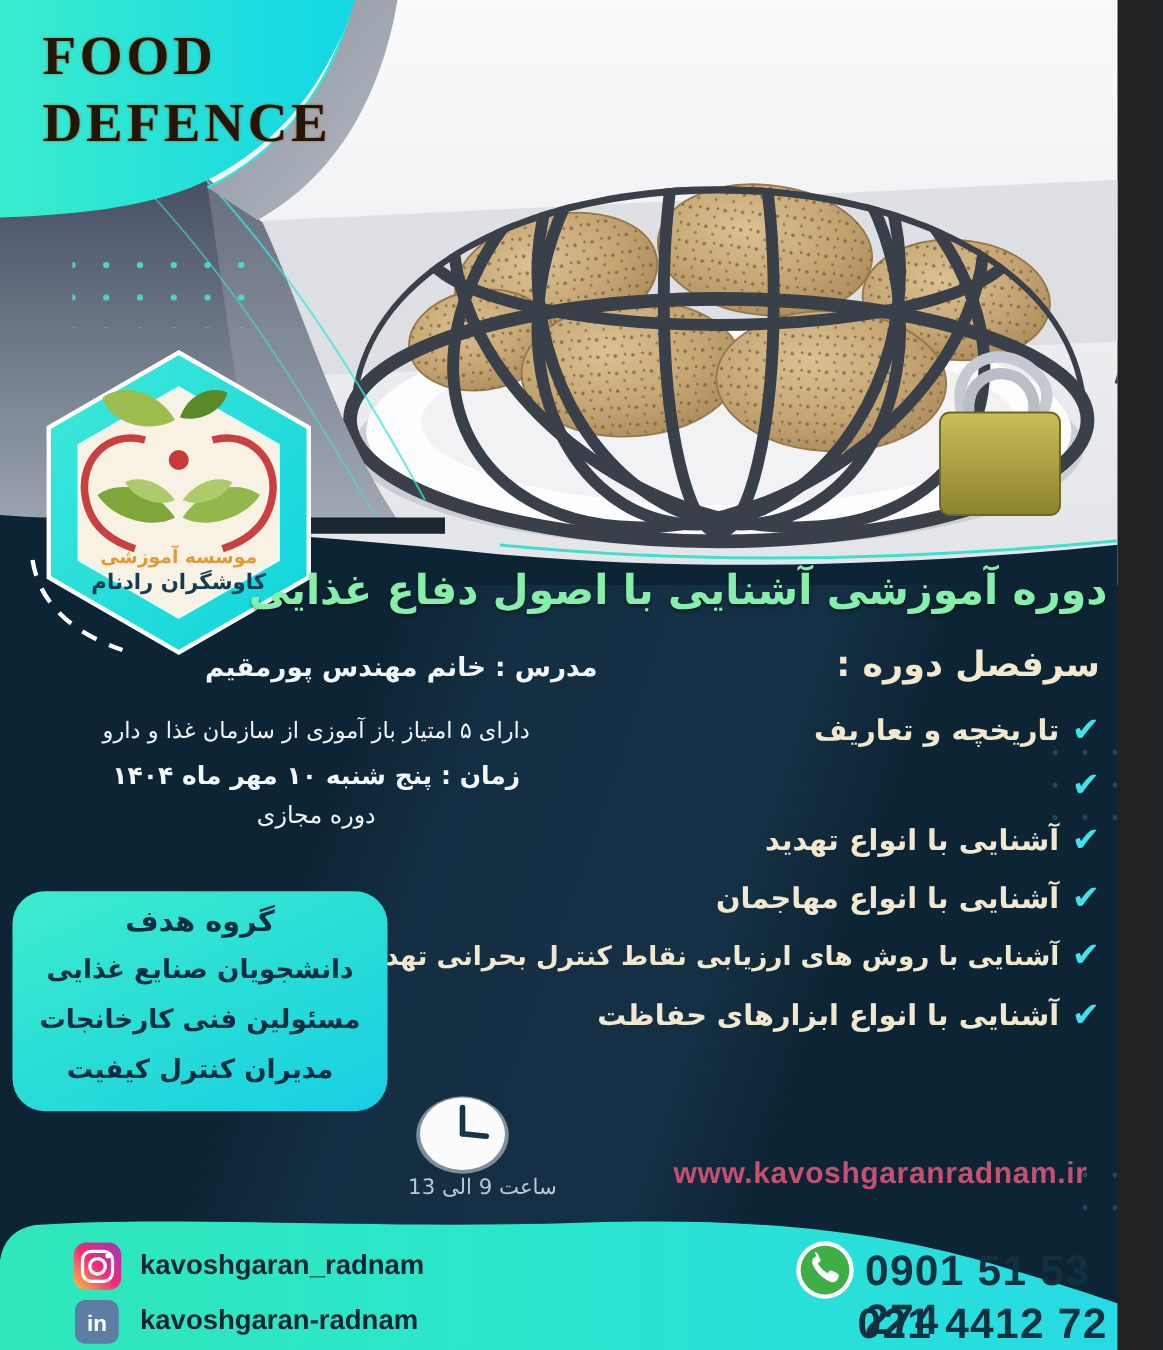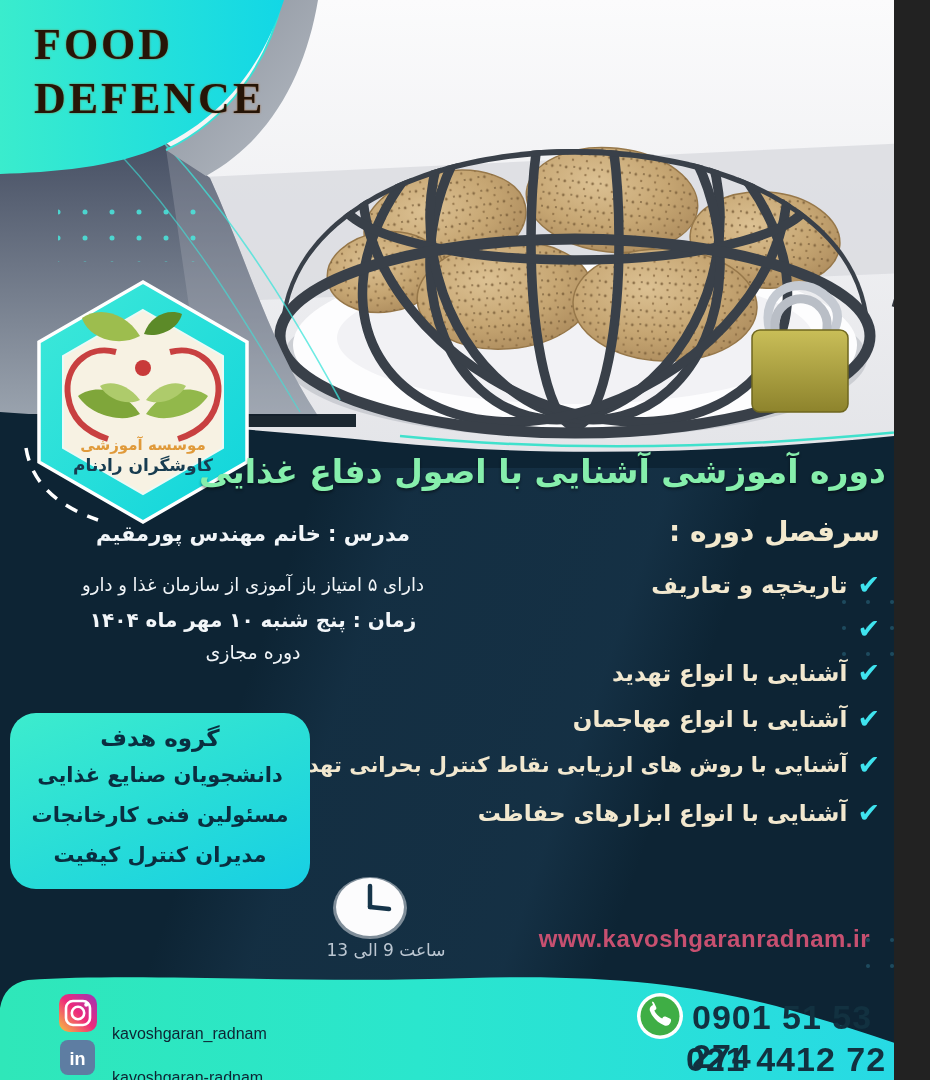--- a/index.html
+++ b/index.html
@@ -23,21 +23,21 @@
   .main-title{
     position:absolute;top:452px;left:0;right:8px;direction:rtl;text-align:right;
     color:#86efac;font-size:33px;font-weight:bold;white-space:nowrap;
     text-shadow:0 2px 3px rgba(0,0,0,.45);
   }
   
   .details{
     position:absolute;left:28px;top:522px;width:450px;direction:rtl;
     text-align:center;color:#f2f6f9;
   }
-  .d1{font-size:21px;font-weight:bold;margin-bottom:28px;}
+  .d1{font-size:21px;font-weight:bold;margin-bottom:28px;text-align:right;}
   .d2{font-size:18px;margin-bottom:13px;}
   .d3{font-size:20px;font-weight:bold;margin-bottom:9px;}
   .d4{font-size:19px;}
   
   .outline{position:absolute;top:512px;right:14px;width:600px;direction:rtl;}
   .outline-heading{
     color:#f3e9ce;font-size:28px;font-weight:bold;line-height:40px;
     text-align:right;margin-bottom:16px;
   }
   .check-item{
@@ -64,21 +64,21 @@
   
   .website{
     position:absolute;right:24px;top:925px;
     font-family:"Liberation Sans",sans-serif;
     color:#c75070;font-size:24px;font-weight:bold;letter-spacing:.5px;
   }
   
   .footer-svg{position:absolute;left:0;bottom:0;}
   .handle{
     position:absolute;font-family:"Liberation Sans",sans-serif;
-    color:#0e2433;font-weight:normal;font-size:16px;margin-top:26px;
+    color:#0e2433;font-weight:bold;font-size:22px;
   }
   .phone{
     position:absolute;font-family:"Liberation Sans",sans-serif;
     color:#123140;font-weight:bold;font-size:34px;letter-spacing:1px;
   }
 </style>
 </head>
 <body>
 
 <div class="poster">

